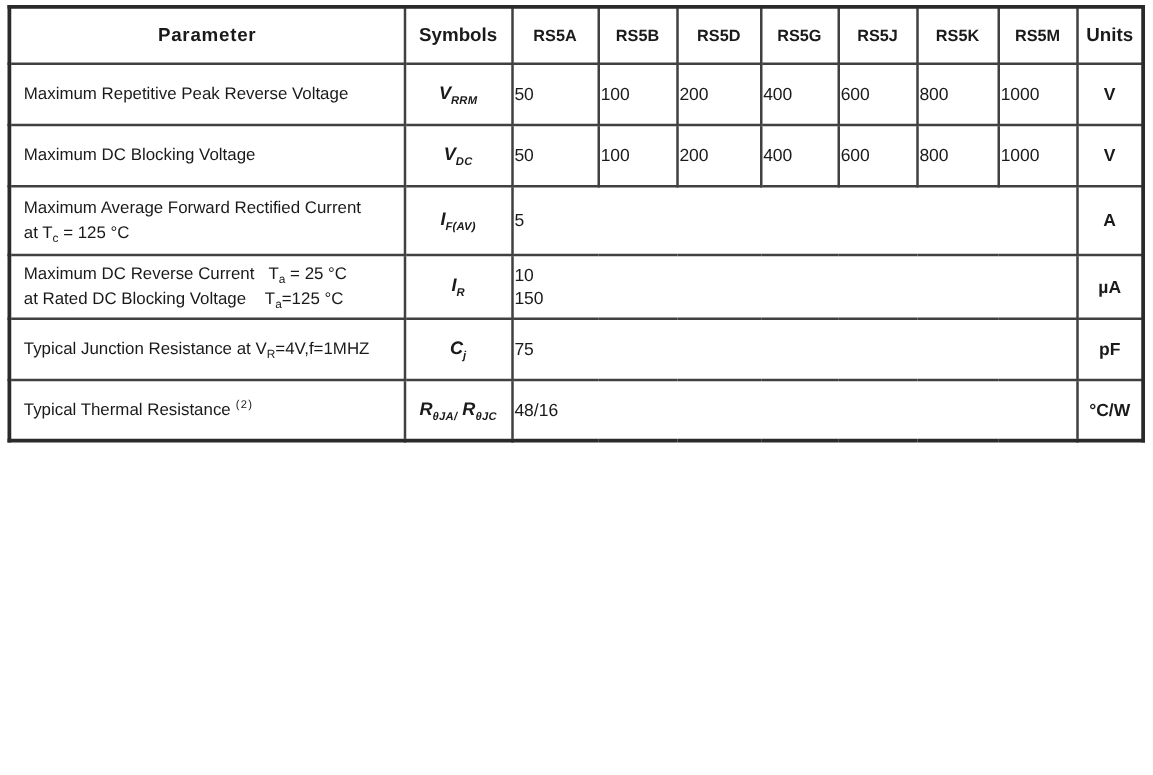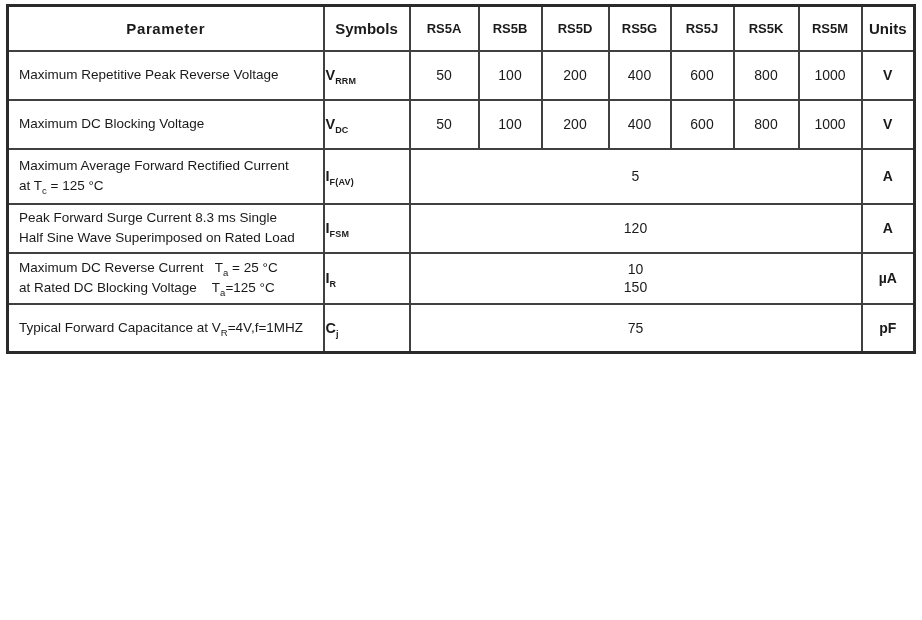--- a/index.html
+++ b/index.html
@@ -63,32 +63,32 @@
     font-size: 9.5px;
     line-height: 0;
   }
   td.param sup.note {
     font-size: 9px;
     line-height: 0;
     margin-left: 4px;
     letter-spacing: 1px;
   }
   td.sym {
-    text-align: left;
+    text-align: center;
     font-weight: bold;
     font-size: 14.5px;
     white-space: nowrap;
+    font-style: italic;
   }
   td.sym sub {
     font-size: 9px;
     line-height: 0;
     letter-spacing: 0.2px;
   }
   td.val {
-    text-align: center;
     font-size: 14px;
     line-height: 1.3;
   }
   td.unit {
     text-align: center;
     font-weight: bold;
     font-size: 14px;
   }
 </style>
 </head>
@@ -154,49 +154,46 @@
       <tr class="tall">
         <td class="param">
           <div><span>Maximum Average Forward Rectified Current</span></div>
           <div><span>at T</span><sub class="psub">c</sub><span> = 125 °C</span></div>
         </td>
         <td class="sym"><span>I</span><sub>F(AV)</sub></td>
         <td class="val" colspan="7">5</td>
         <td class="unit">A</td>
       </tr>
 
-      <tr>
-        <td class="param">
-          <div>Peak Forward Surge Current 8.3 ms Single</div>
-          <div>Half Sine Wave Superimposed on Rated Load</div>
-        </td>
-        <td class="sym"><span>I</span><sub>FSM</sub></td>
-        <td class="val" colspan="7">120</td>
-        <td class="unit">A</td>
-      </tr>
 
 
       <tr class="trr-r">
         <td class="param">
           <div><span>Maximum DC Reverse Current&nbsp;&nbsp;&nbsp;T</span><sub class="psub">a</sub><span> = 25 °C</span></div>
           <div><span>at Rated DC&nbsp;Blocking Voltage&nbsp;&nbsp;&nbsp;&nbsp;T</span><sub class="psub">a</sub><span>=125 °C</span></div>
         </td>
         <td class="sym"><span>I</span><sub>R</sub></td>
         <td class="val" colspan="7">
           <div>10</div>
           <div>150</div>
         </td>
         <td class="unit">µA</td>
       </tr>
 
       <tr>
-        <td class="param"><span>Typical Forward Capacitance at V</span><sub class="psub">R</sub><span>=4V,f=1MHZ</span></td>
+        <td class="param"><span>Typical Junction Resistance at V</span><sub class="psub">R</sub><span>=4V,f=1MHZ</span></td>
         <td class="sym"><span>C</span><sub>j</sub></td>
         <td class="val" colspan="7">75</td>
         <td class="unit">pF</td>
       </tr>
 
 
+      <tr>
+        <td class="param"><span>Typical Thermal Resistance</span><sup class="note">(2)</sup></td>
+        <td class="sym"><span>R</span><sub>θJA/</sub><span>&nbsp;R</span><sub>θJC</sub></td>
+        <td class="val" colspan="7">48/16</td>
+        <td class="unit">°C/W</td>
+      </tr>
 
 
     </tbody>
   </table>
 </div>
 
 </body></html>

